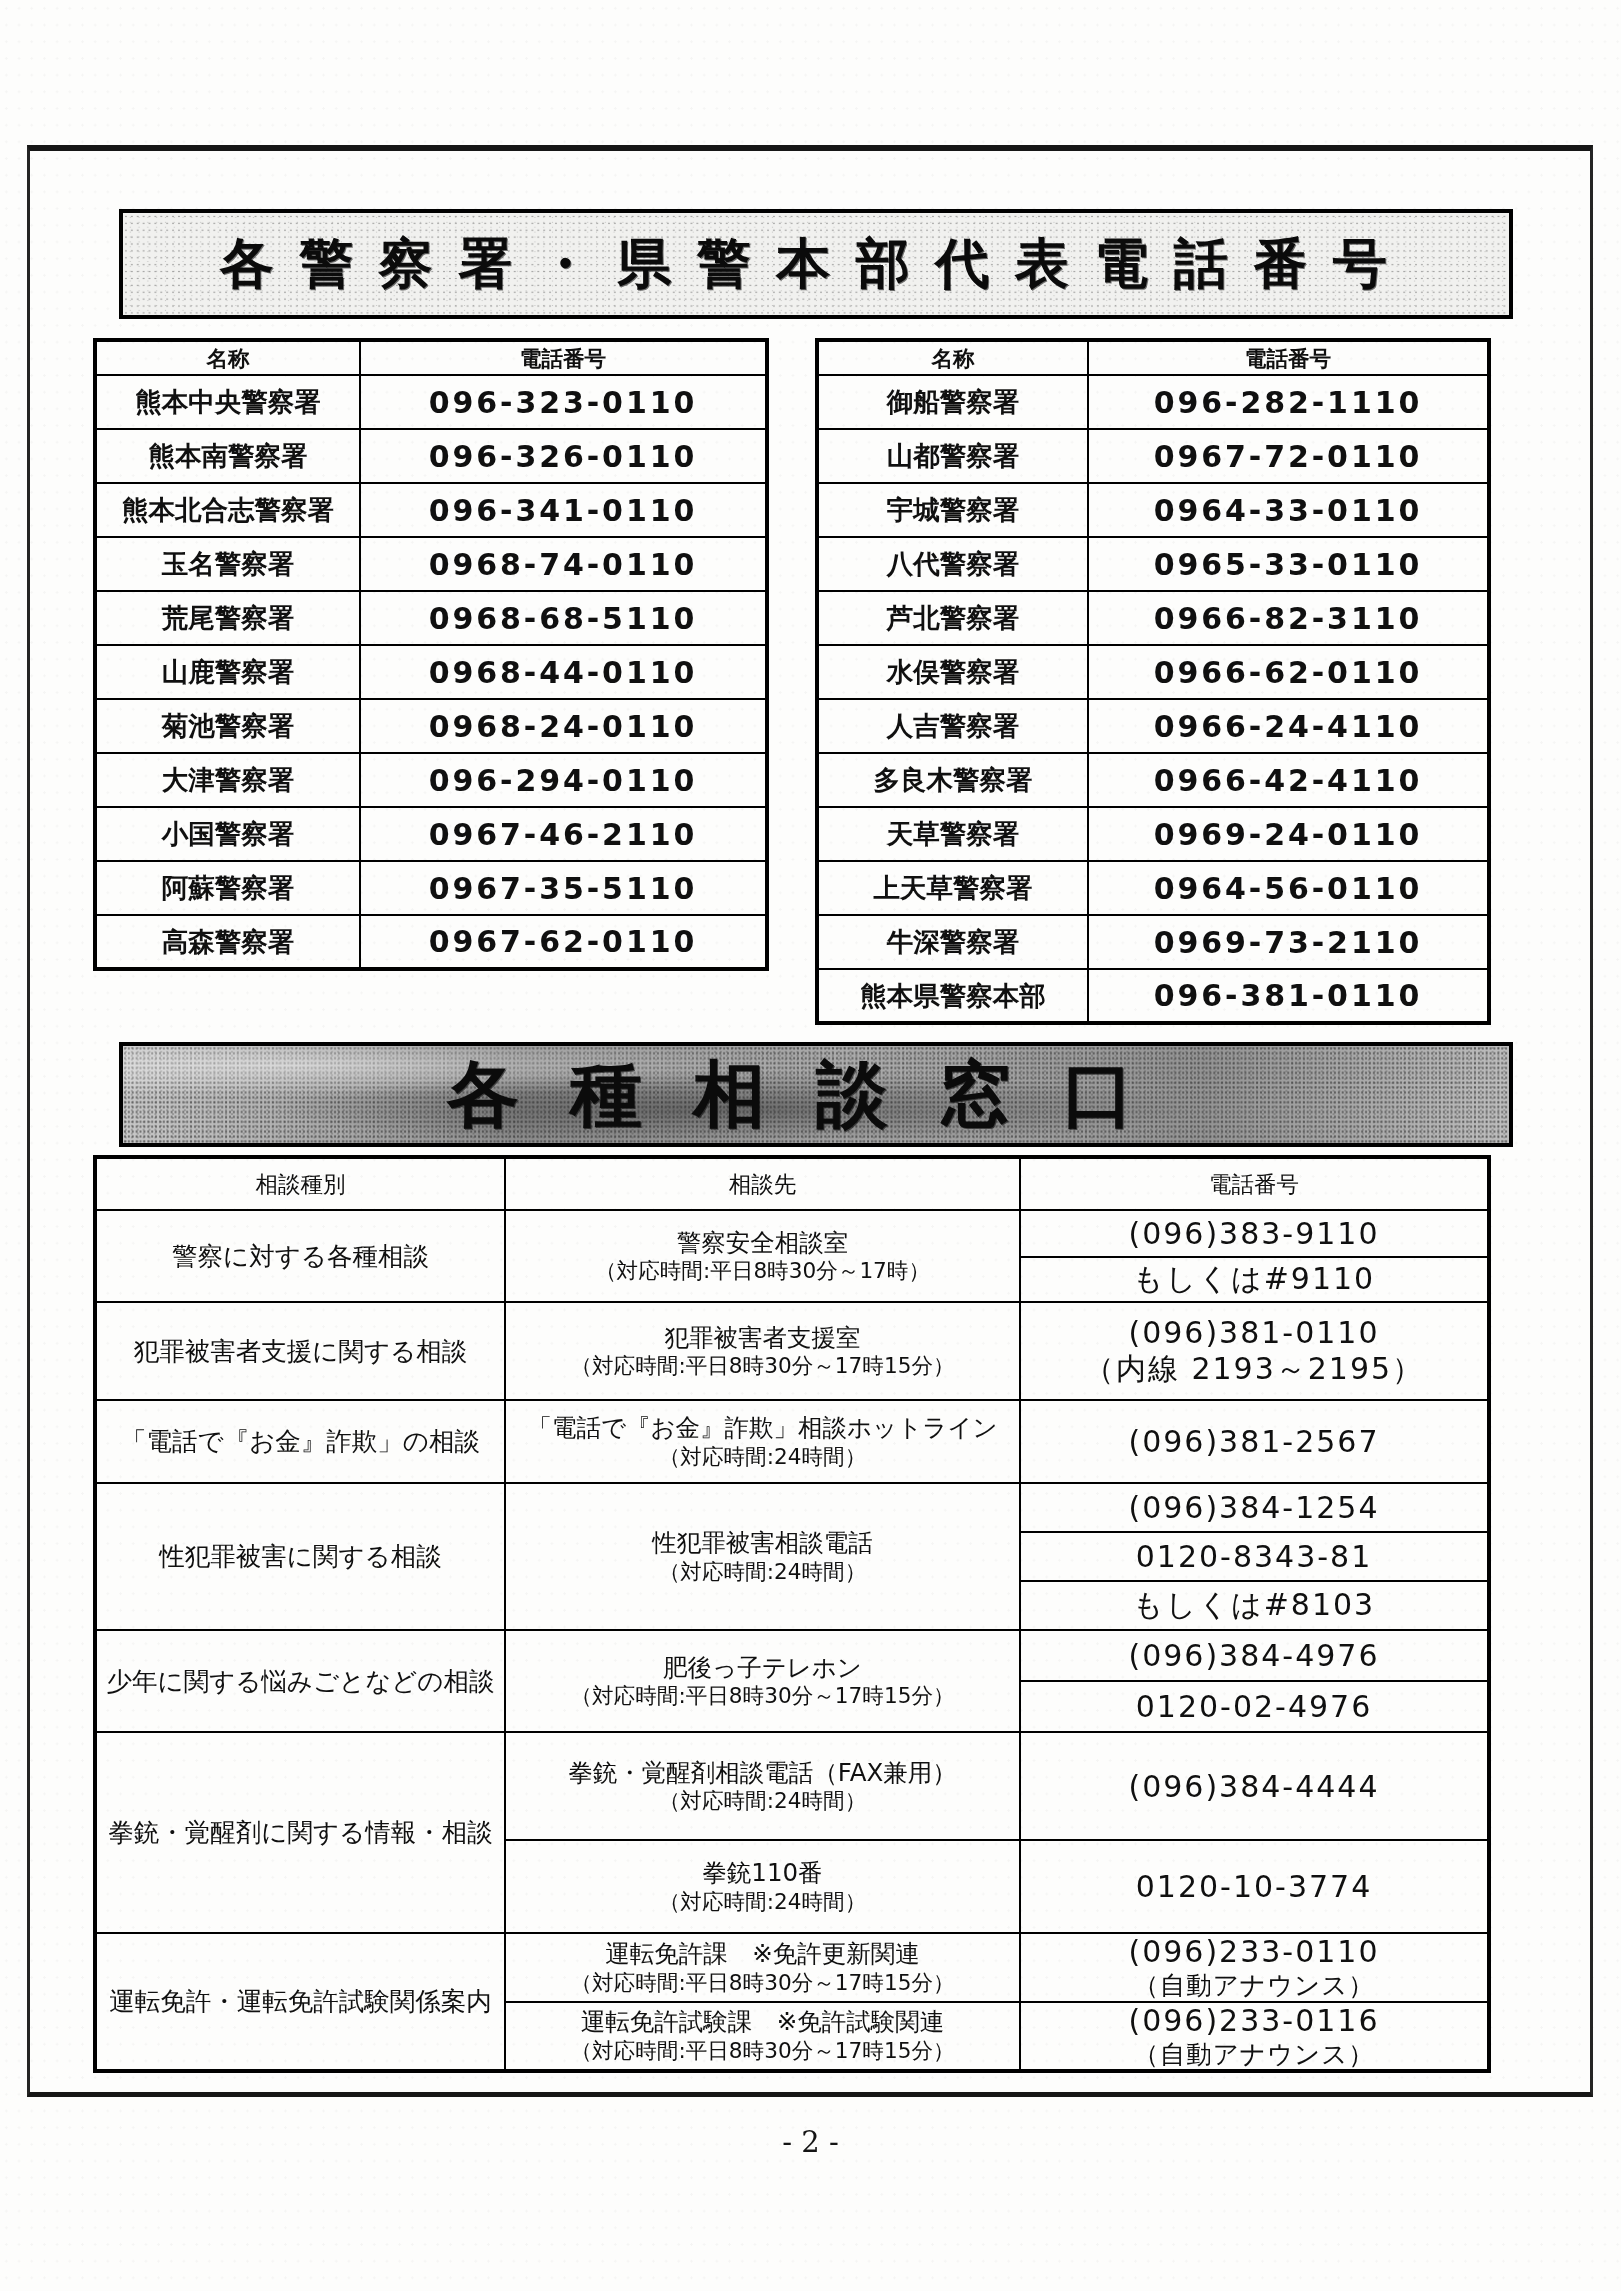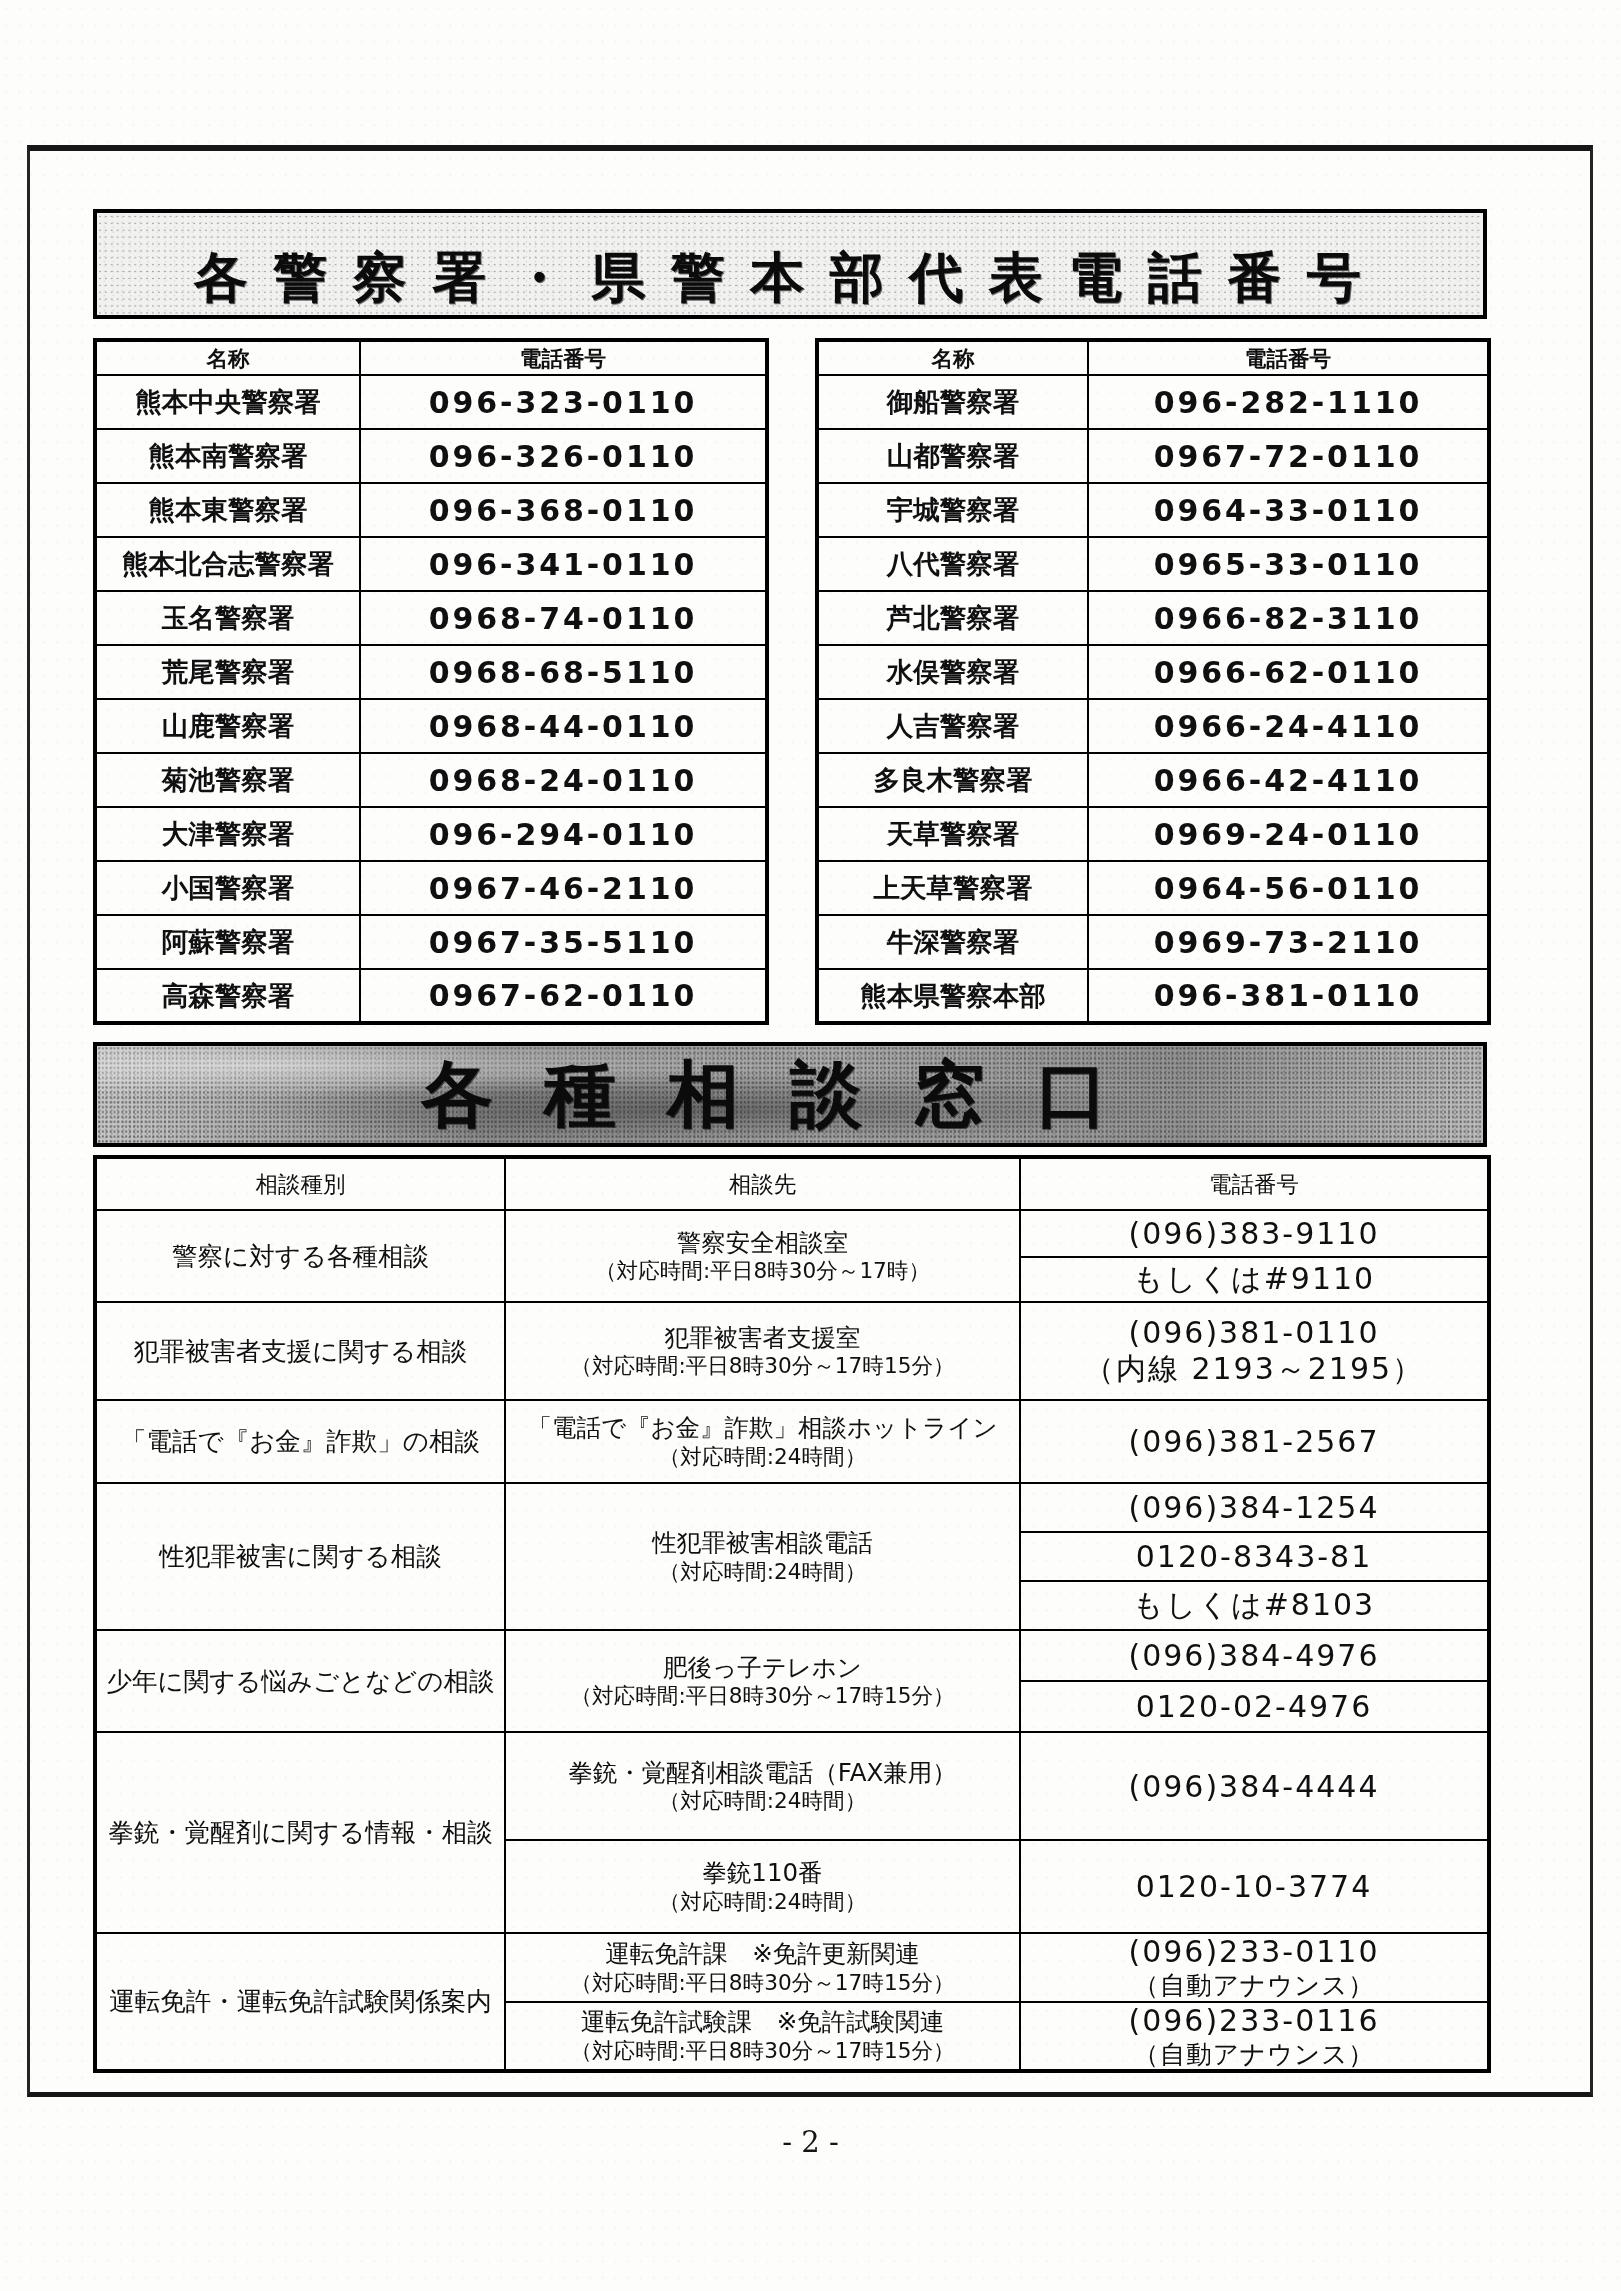--- a/index.html
+++ b/index.html
@@ -18,24 +18,25 @@
   .frame {
     position:absolute; left:27.4px; top:145px; width:1566px; height:1952px;
     border-top:6.9px solid #161616;
     border-bottom:5.9px solid #161616;
     border-left:3.9px solid #242424;
     border-right:3.9px solid #242424;
   }
   .banner {
     position:absolute;
     border:4.9px solid #000;
-    display:flex; align-items:flex-end; justify-content:center;
+    display:flex; align-items:center; justify-content:center;
     font-weight:bold; color:#0b0b0b;
     text-shadow:1px 1px 0 rgba(0,0,0,.55);
     white-space:nowrap;
+    margin-left:26px;
   }
   .banner-1 {
     left:93px; top:209px; width:1394px; height:110px;
     font-size:54px; letter-spacing:25.5px;
     background-color:#f1f1ef;
     background-image:
       radial-gradient(rgba(90,90,90,.5) 0.7px, transparent 1px),
       radial-gradient(rgba(120,120,120,.35) 0.7px, transparent 1px);
     background-size:5.9px 6.9px, 8.8px 4.9px;
     background-position:0 0, 2.9px 2px;
@@ -115,24 +116,20 @@
     </tr>
     <tr class="row">
           <td class="cell-name">熊本中央警察署</td>
           <td class="cell-phone">096-323-0110</td>
         </tr>
     <tr class="row">
           <td class="cell-name">熊本南警察署</td>
           <td class="cell-phone">096-326-0110</td>
         </tr>
     <tr class="row">
-          <td class="cell-name">熊本東警察署</td>
-          <td class="cell-phone">096-368-0110</td>
-        </tr>
-    <tr class="row">
           <td class="cell-name">熊本北合志警察署</td>
           <td class="cell-phone">096-341-0110</td>
         </tr>
     <tr class="row">
           <td class="cell-name">玉名警察署</td>
           <td class="cell-phone">0968-74-0110</td>
         </tr>
     <tr class="row">
           <td class="cell-name">荒尾警察署</td>
           <td class="cell-phone">0968-68-5110</td>

